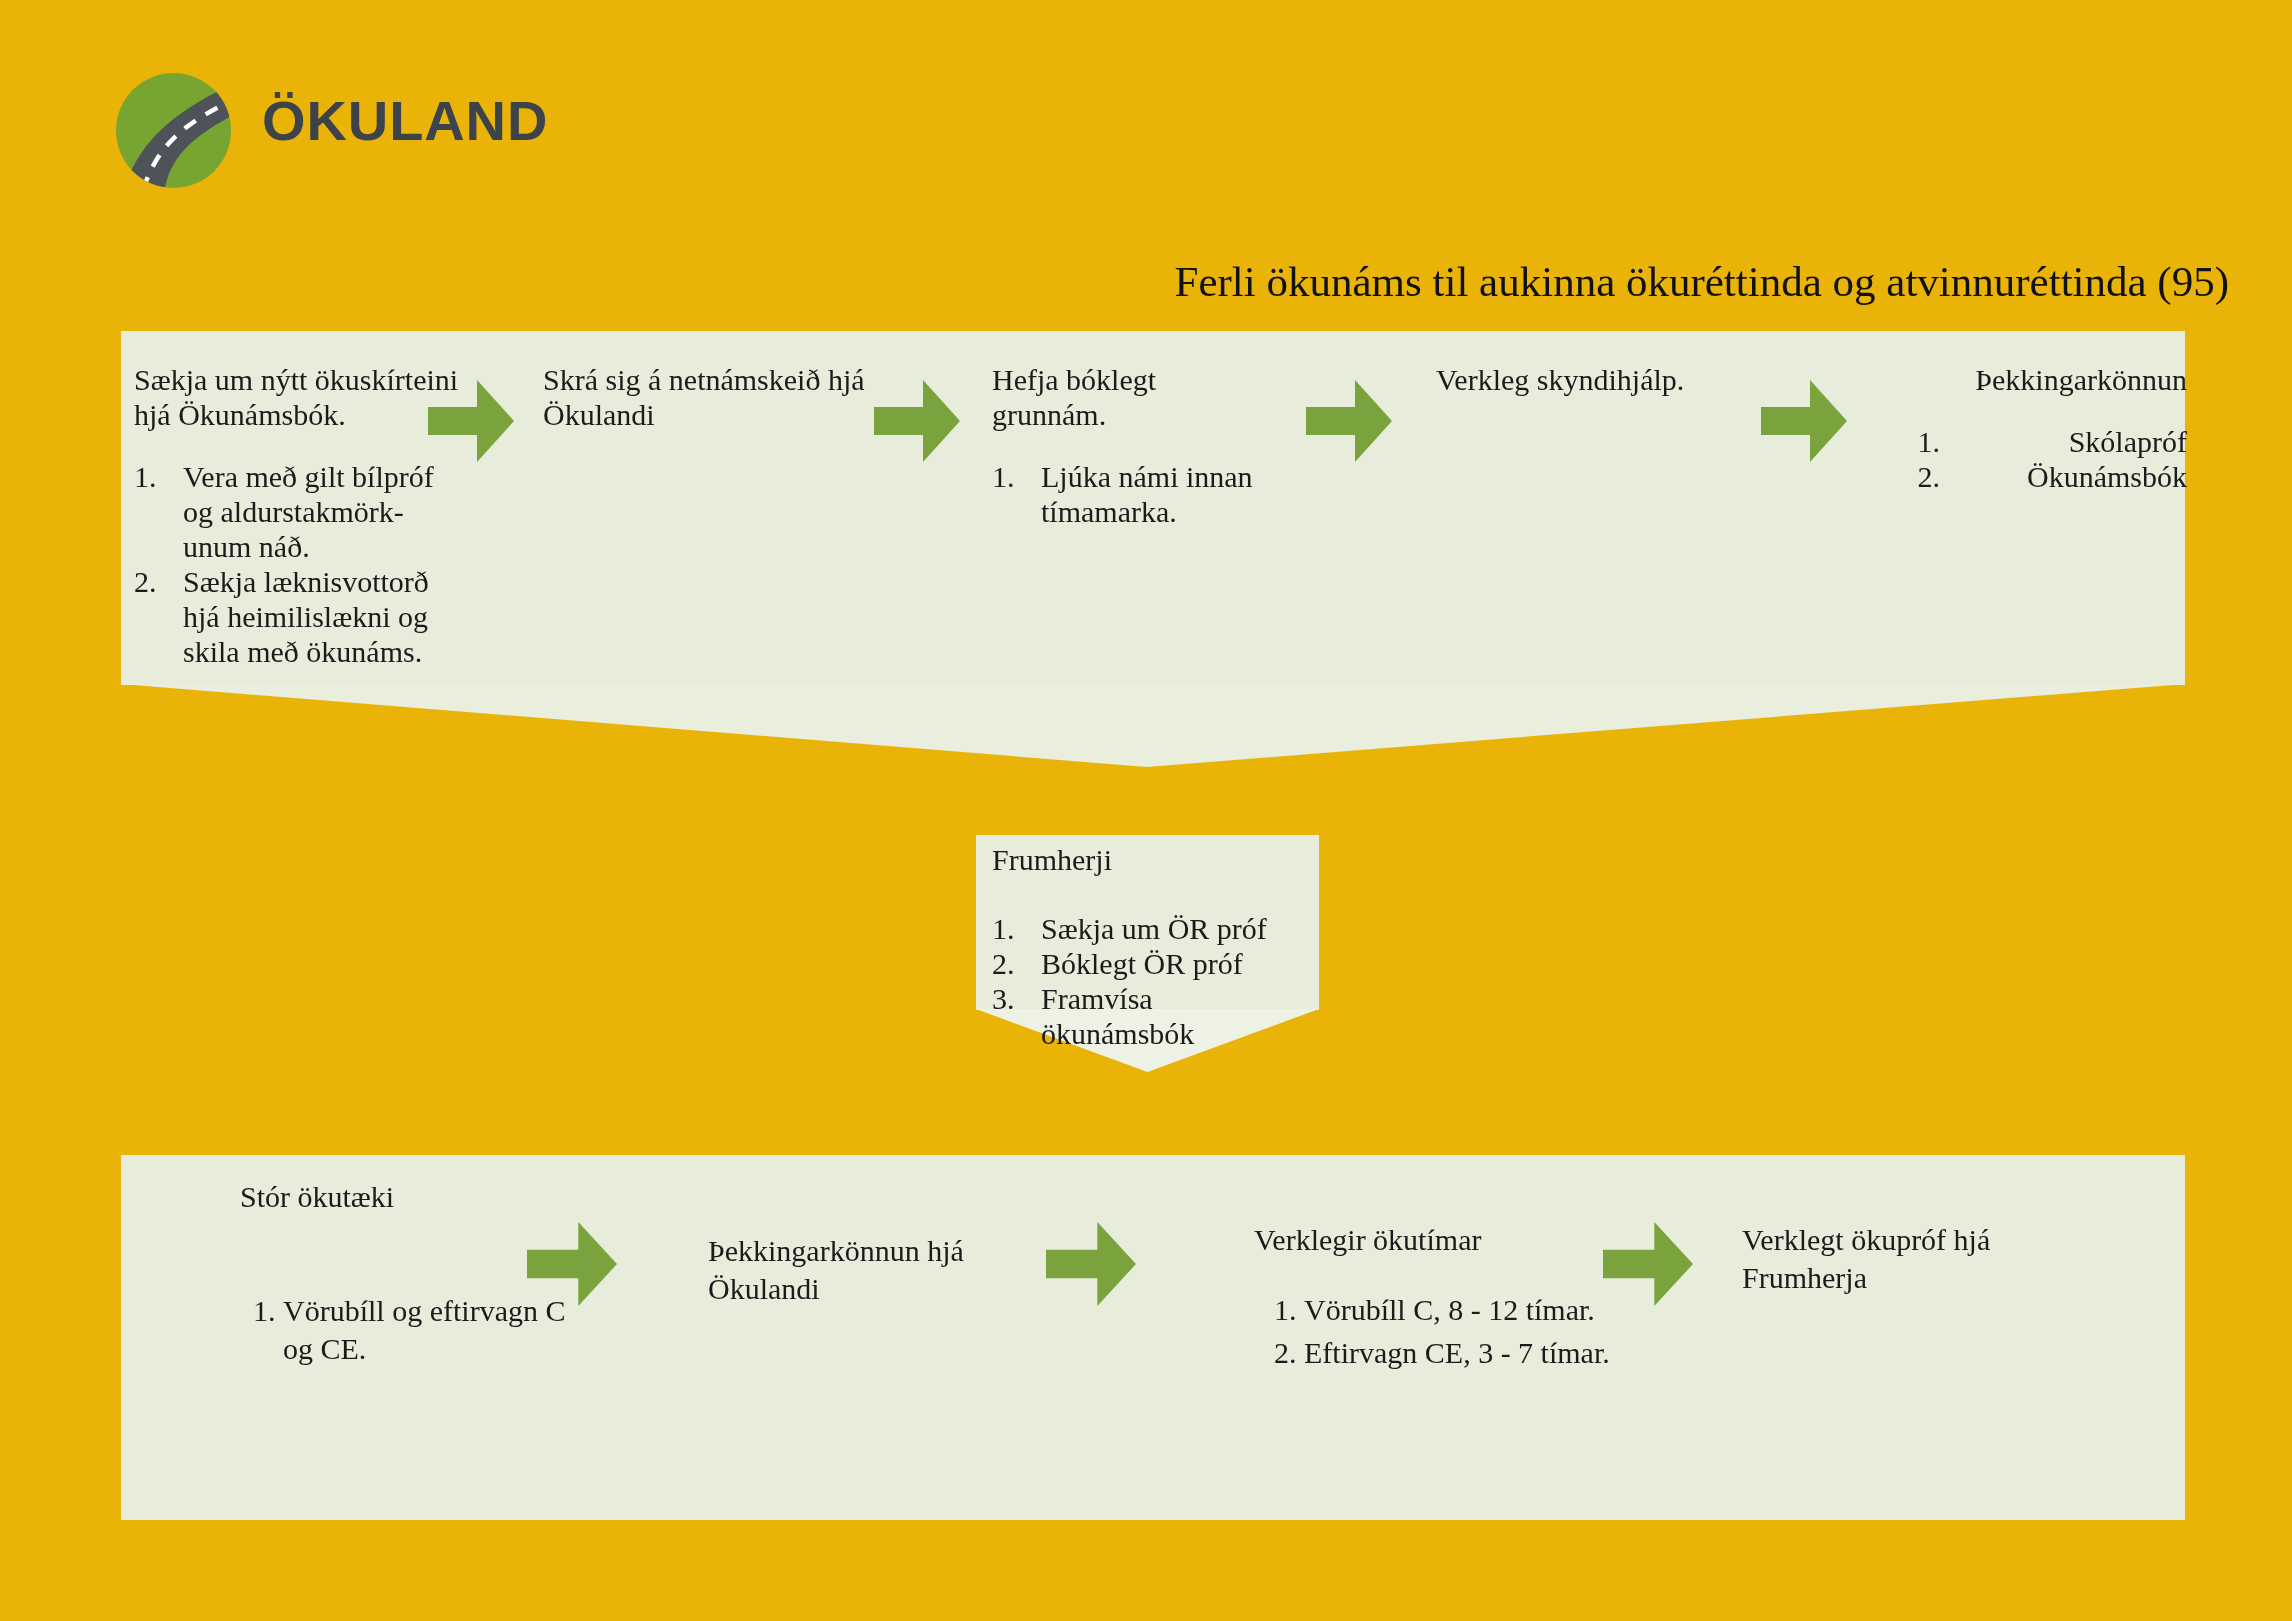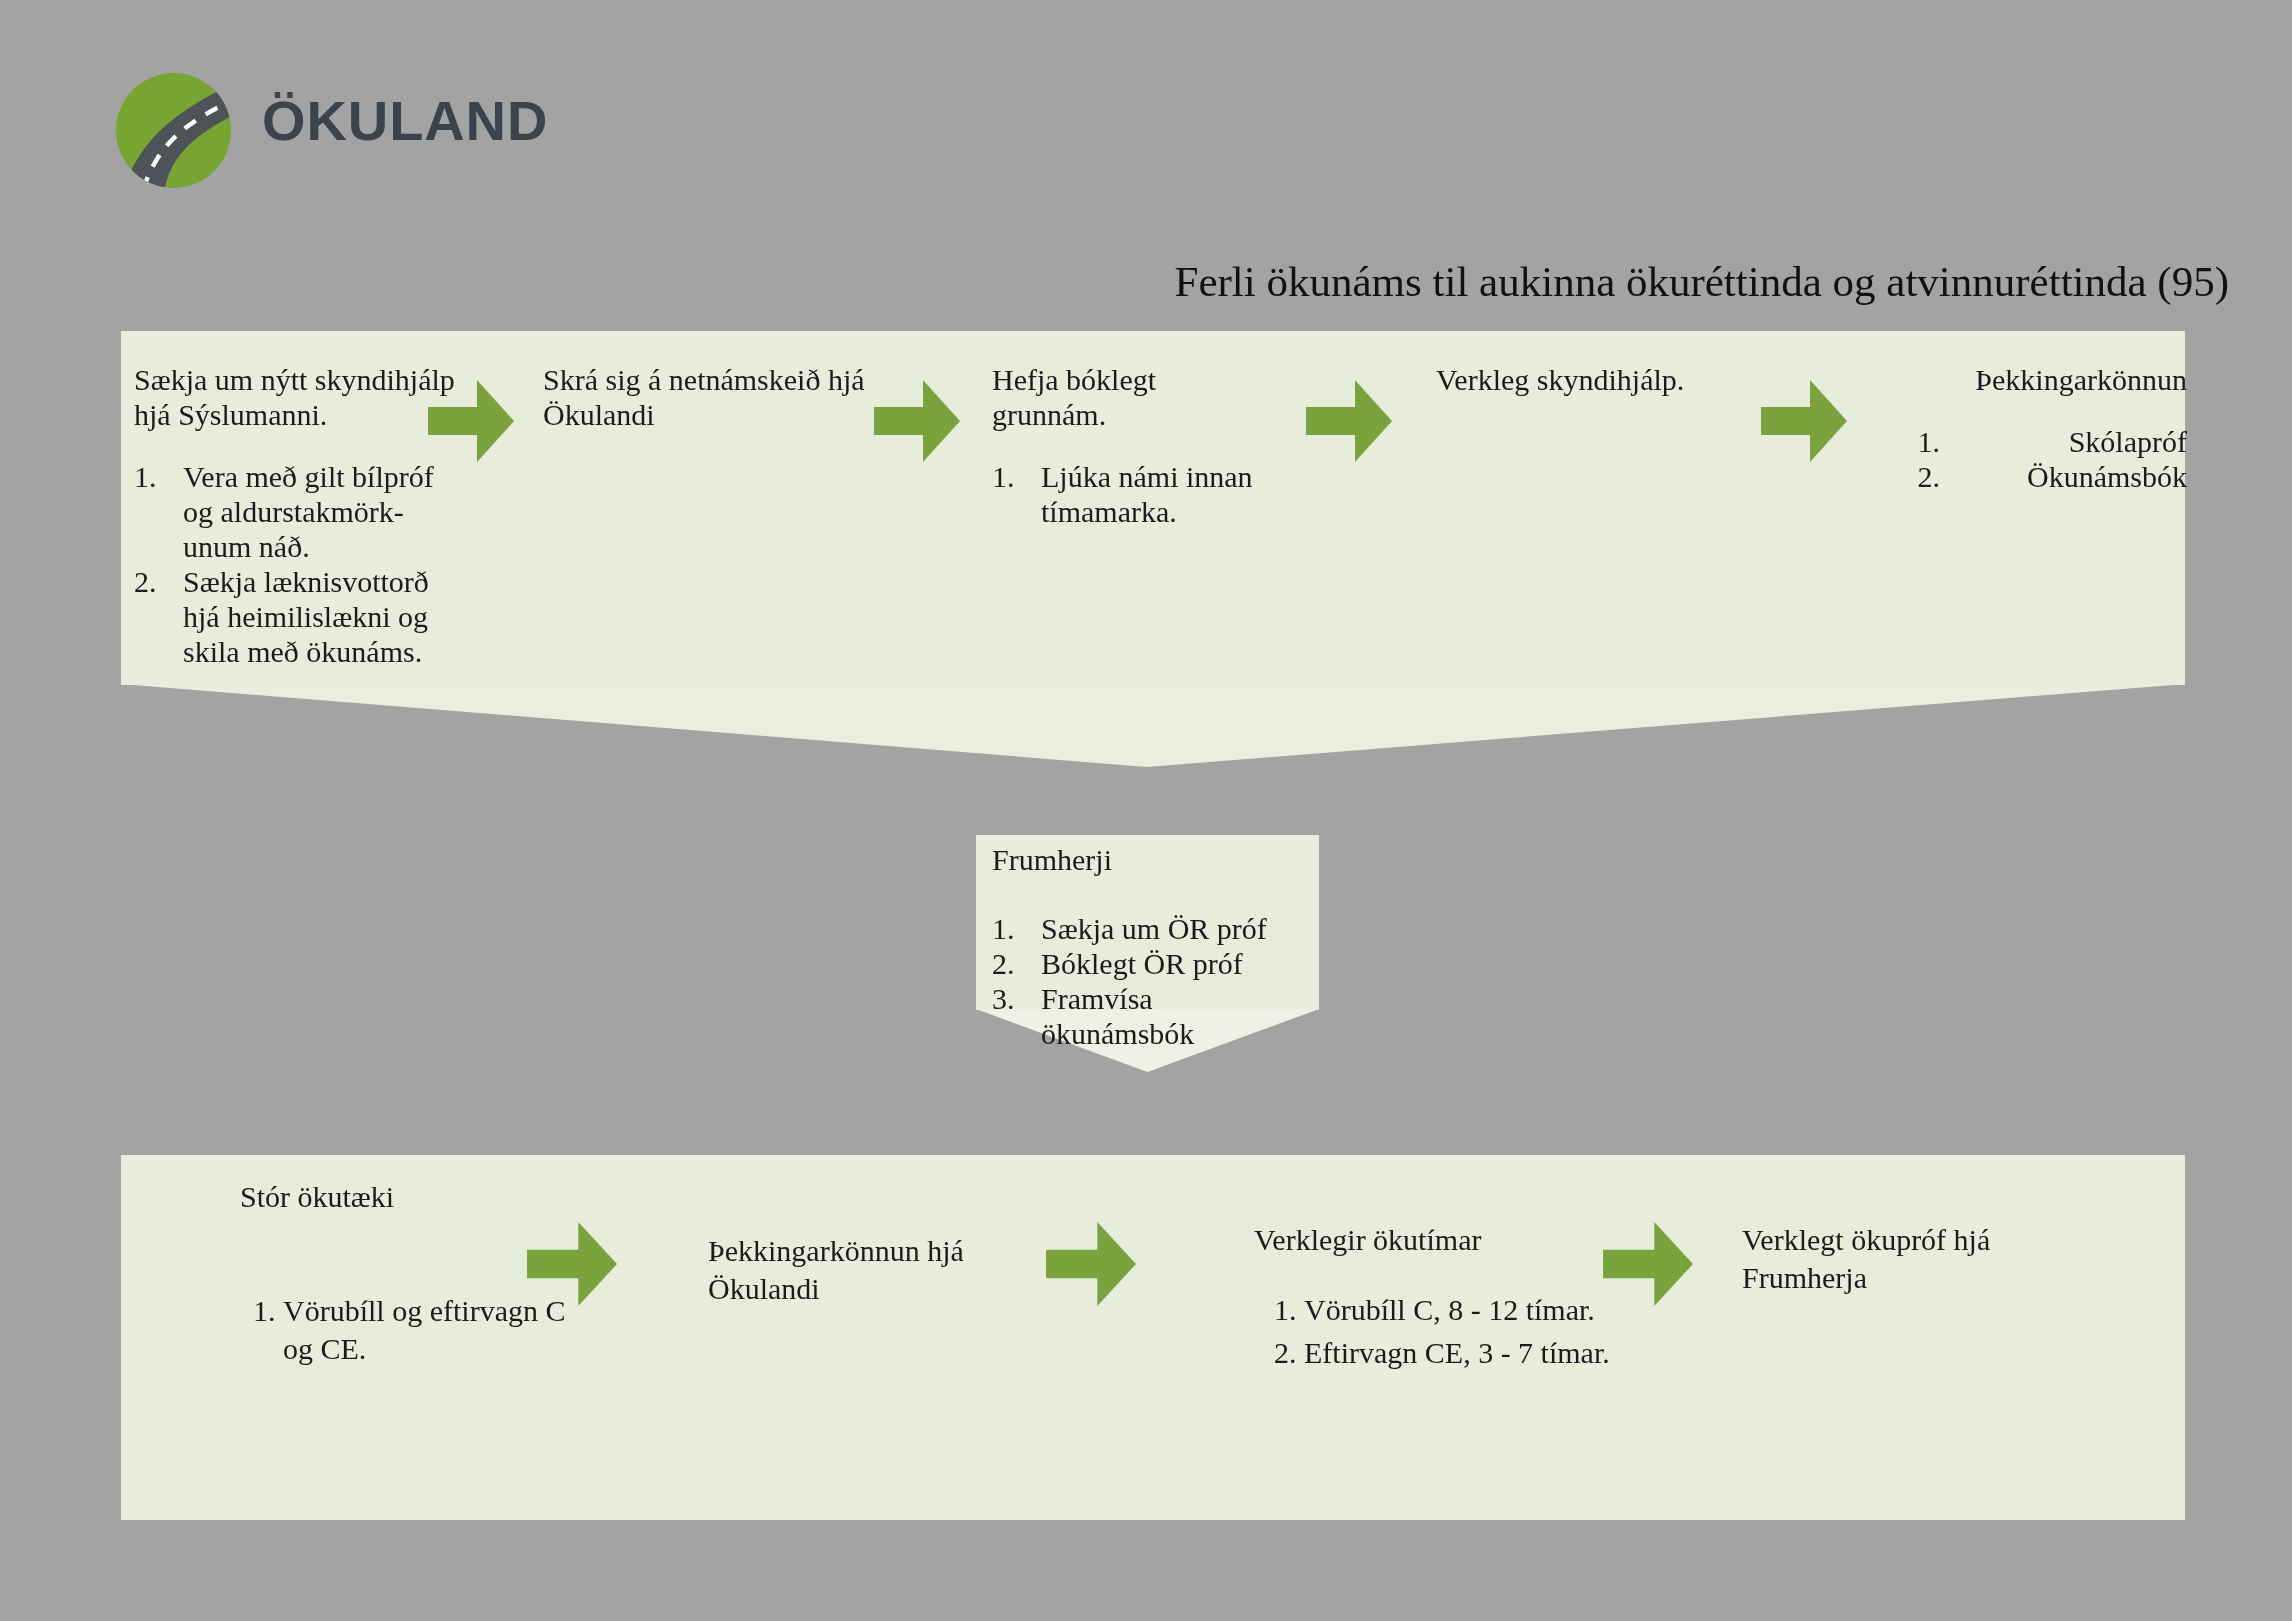--- a/index.html
+++ b/index.html
@@ -1,19 +1,19 @@
 <!DOCTYPE html>
 <html style="--banner: #e7edda; --funnel: #e9efdc; --pointer: #edf2e4; --arrow: #7ba33d; --logo_green: #78a531; --logo_road: #4d5358; --logo_text: #3c434b; --text: #1b1b1b;font-size:14.3px"><head>
 <meta charset="utf-8">
 <style>
   html,body{margin:0;padding:0;background:#ffffff;}
   .page{
     position:relative;
     width:2293px;height:1622px;
-    background:#a3a3a3;
+    background:#eab308;
     font-family:"Liberation Serif","DejaVu Serif",serif;
     color:var(--text,#1b1b1b);
     overflow:hidden;
   }
   .abs{position:absolute;}
 
   
   .logo-mark{left:116px;top:73px;width:115px;height:115px;}
   .logo-text{
     left:262px;top:93px;
@@ -98,21 +98,21 @@
   <div class="abs logo-text">ÖKULAND</div>
   <div class="abs page-subtitle">Ferli ökunáms til aukinna ökuréttinda og atvinnuréttinda (95)</div>
 
   <div class="abs top-banner-bg"></div>
   <div class="abs funnel-shape"></div>
   <div class="abs mid-bg"></div>
   <div class="abs mid-pointer"></div>
   <div class="abs bottom-banner-bg"></div>
 
   <div class="abs step" style="left:134px;top:362px;width:336px;">
-    <div class="title">Sækja um nýtt skyndihjálp hjá Sýslumanni.</div>
+    <div class="title">Sækja um nýtt ökuskírteini hjá Ökunámsbók.</div>
     <div class="list">
       <div class="tb-li">
         <span class="num">1.</span>
         <span class="txt">Vera með gilt bílpróf og aldurstakmörk-unum náð.</span>
       </div>
       <div class="tb-li">
         <span class="num">2.</span>
         <span class="txt">Sækja læknisvottorð hjá heimilislækni og skila með ökunáms.</span>
       </div>
     </div>

